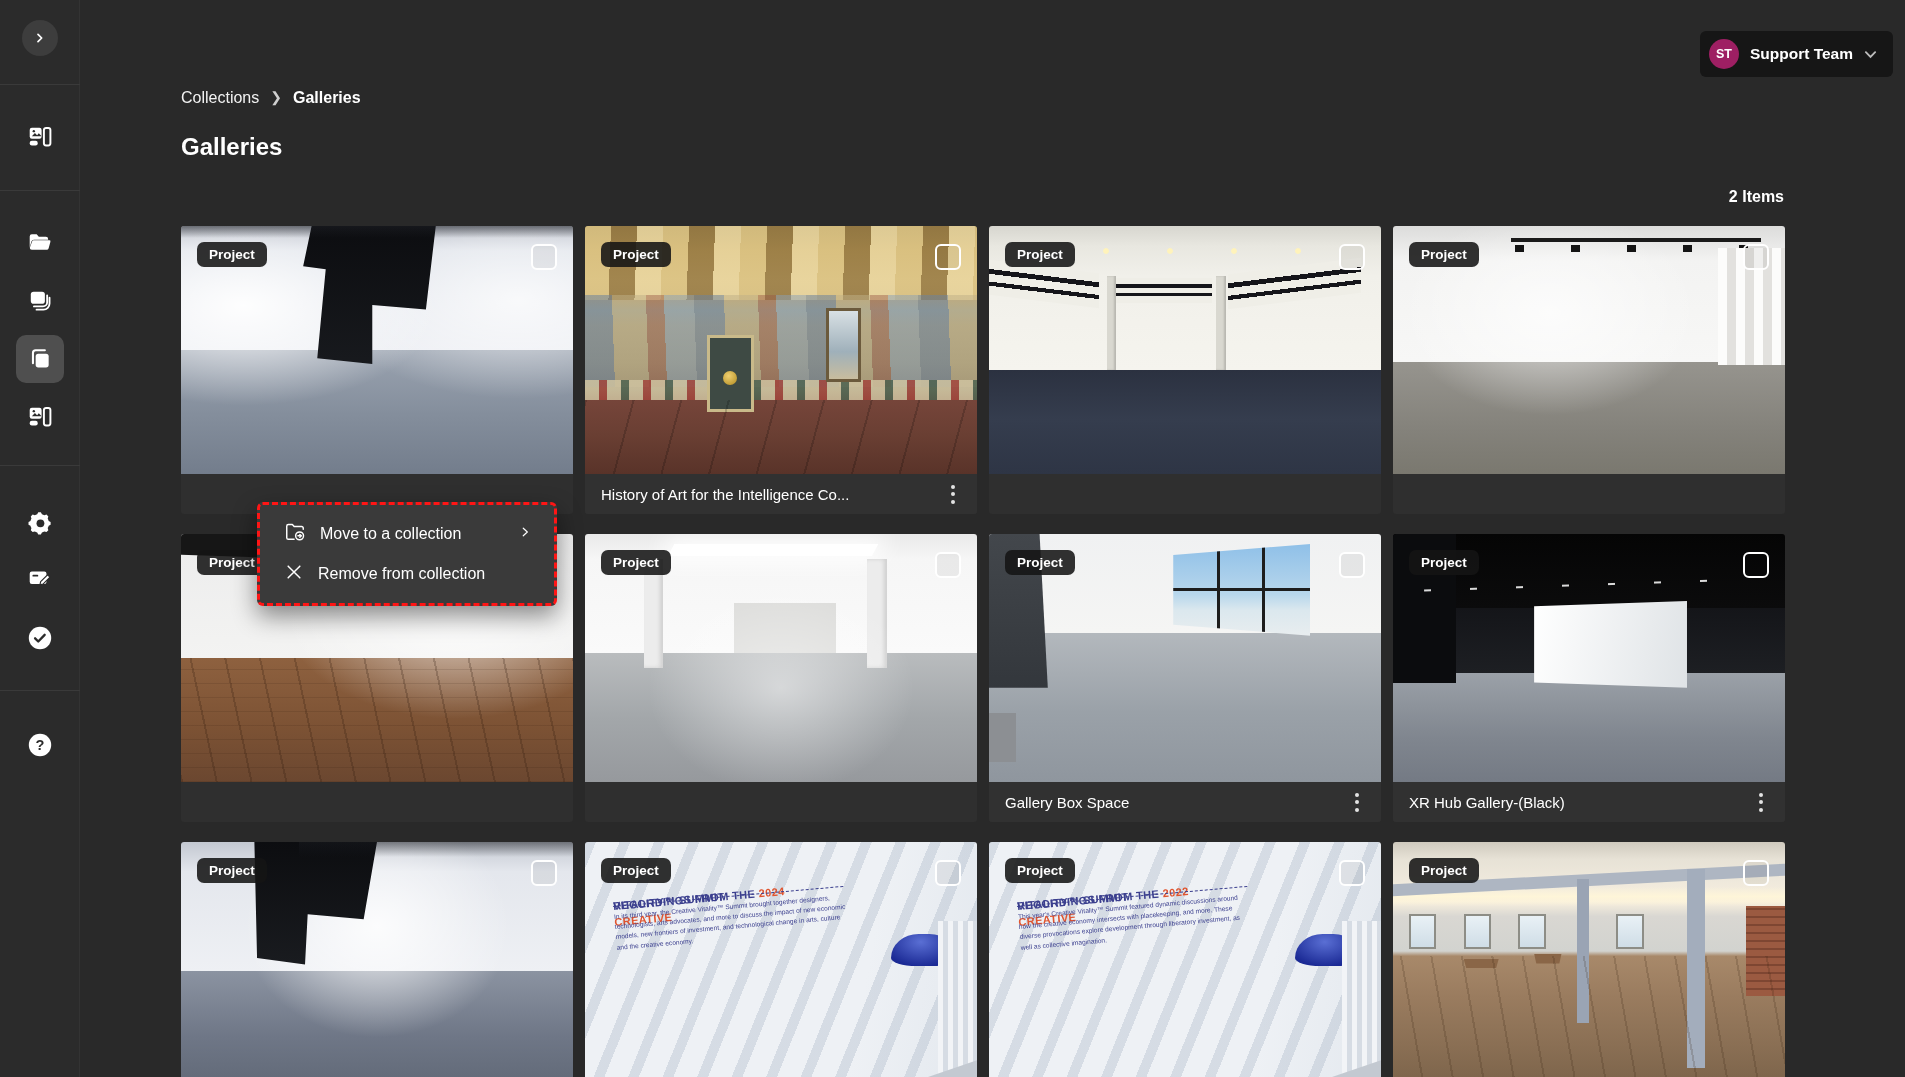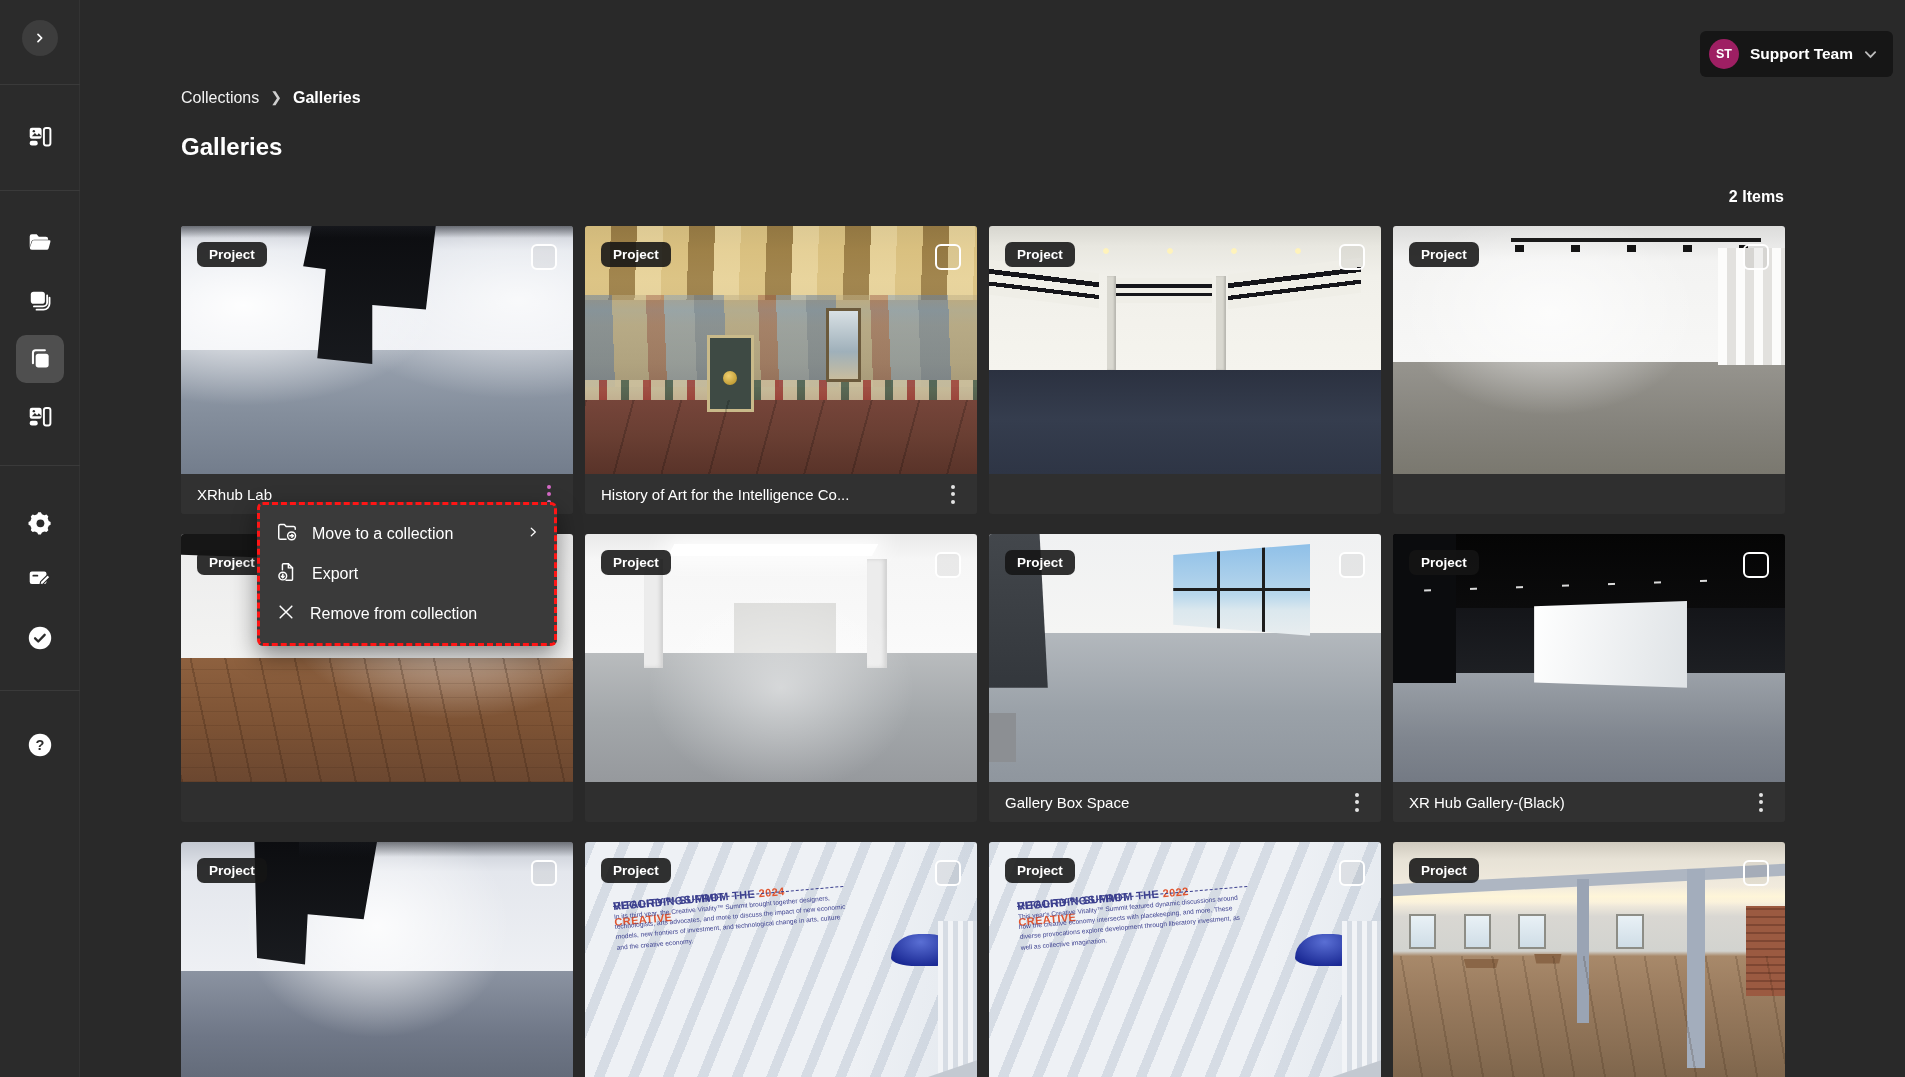--- a/index.html
+++ b/index.html
@@ -32,21 +32,21 @@
   .card-img { height:248px; position:relative; overflow:hidden; background:#202020; flex:none; }
   .card-bar { height:40px; background:#313131; display:flex; align-items:center; justify-content:space-between; padding:0 10px 0 16px; }
   .card-title { font-size:15px; color:#fff; white-space:nowrap; overflow:hidden; text-overflow:ellipsis; max-width:330px; }
   .kebab { width:28px; height:28px; display:flex; flex-direction:column; align-items:center; justify-content:center; gap:3.5px; cursor:pointer; flex:none; }
   .kebab i { width:4px; height:4px; border-radius:50%; background:#e3e3e3; }
   .kebab.pink i { background:#d66bc8; }
   .badge { position:absolute; top:16px; left:16px; background:rgba(20,20,20,.88); padding:5px 12px; border-radius:7px; font-size:13.5px; font-weight:bold; z-index:3; color:#fff; }
   .checkbox { position:absolute; top:18px; right:16px; width:26px; height:26px; border:2px solid #fff; border-radius:6px; z-index:3; background:rgba(0,0,0,.05); cursor:pointer; }
 
   
-  .ctx-menu { position:absolute; left:257px; top:502px; width:300px; background:#3a3a3a; border:3px dashed #ff1515; border-radius:6px; padding:9px 0; z-index:50; box-shadow:0 10px 24px rgba(0,0,0,.45); }
+  .ctx-menu { position:absolute; left:257px; top:502px; width:300px; background:#3a3a3a; border:3px dashed #ff1515; border-radius:6px; padding:9px 8px; z-index:50; box-shadow:0 10px 24px rgba(0,0,0,.45); }
   .ctx-item { height:40px; display:flex; align-items:center; gap:14px; padding:0 14px 0 16px; font-size:16px; color:#fff; cursor:pointer; }
   .ctx-item .grow { flex:1; }
 
   
   .scene { position:absolute; inset:0; }
   .scene div { position:absolute; }
 
   .sc1 { background:linear-gradient(180deg,#b9bec8 0%,#dfe3ea 10%,#eceef3 50%,#9aa3b0 50%,#848e9c 76%,#737d8c 100%); }
   .sc1 .glow { inset:0; background:radial-gradient(ellipse at 16% 32%,rgba(255,255,255,.95),transparent 42%),radial-gradient(ellipse at 86% 30%,rgba(255,255,255,.75),transparent 40%); }
   .sc1 .mono { left:29%; top:0; width:36%; height:58%; background:linear-gradient(#0c0d10,#181a1e); clip-path:polygon(12% 0,100% 0,93% 58%,55% 55%,55% 96%,16% 92%,22% 30%,6% 28%); }
@@ -244,28 +244,20 @@
 
   <div class="card">
     <div class="card-img">
       <div class="scene sc1">
           <div class="glow"></div>
           <div class="mono"></div>
           <div class="ceil"></div>
         </div>
       <span class="badge">Project</span>
       <span class="checkbox"></span>
-    </div>
-    <div class="card-bar">
-      <span class="card-title">XRhub Lab</span>
-      <span class="kebab pink">
-          <i></i>
-          <i></i>
-          <i></i>
-        </span>
     </div>
   </div>
 
   <div class="card">
     <div class="card-img">
       <div class="scene sc2">
           <div class="vault"></div>
           <div class="fresco"></div>
           <div class="dado"></div>
           <div class="door">
@@ -467,29 +459,18 @@
           <path d="M15.2 16.2h3.4"></path>
           <path d="M17.3 14.7l1.5 1.5-1.5 1.5"></path>
         </svg></span>
     <span>Move to a collection</span>
     <span class="grow"></span>
     <span><svg width="14" height="14" viewBox="0 0 24 24" fill="none" stroke="#fff" stroke-width="2" stroke-linecap="round" stroke-linejoin="round">
           <path d="M9 5.5l7 6.5-7 6.5"></path>
         </svg></span>
   </div>
   <div class="ctx-item">
-    <span><svg width="22" height="22" viewBox="0 0 24 24" fill="none" stroke="#fff" stroke-width="1.6" stroke-linecap="round" stroke-linejoin="round">
-          <path d="M13.5 3H8.2A1.2 1.2 0 0 0 7 4.2v5.3"></path>
-          <path d="M13.5 3L18 7.5V19.8a1.2 1.2 0 0 1-1.2 1.2H11"></path>
-          <path d="M13.5 3v4.5H18"></path>
-          <circle cx="7.4" cy="16.4" r="4.2"></circle>
-          <path d="M7.4 14.4v3.6"></path>
-          <path d="M5.9 16.7l1.5 1.5 1.5-1.5"></path>
-        </svg></span>
-    <span>Export</span>
-  </div>
-  <div class="ctx-item">
     <span><svg width="20" height="20" viewBox="0 0 24 24" fill="none" stroke="#fff" stroke-width="1.8" stroke-linecap="round">
           <path d="M5 5l14 14M19 5L5 19"></path>
         </svg></span>
     <span>Remove from collection</span>
   </div>
 </div>
 
 </body></html>

